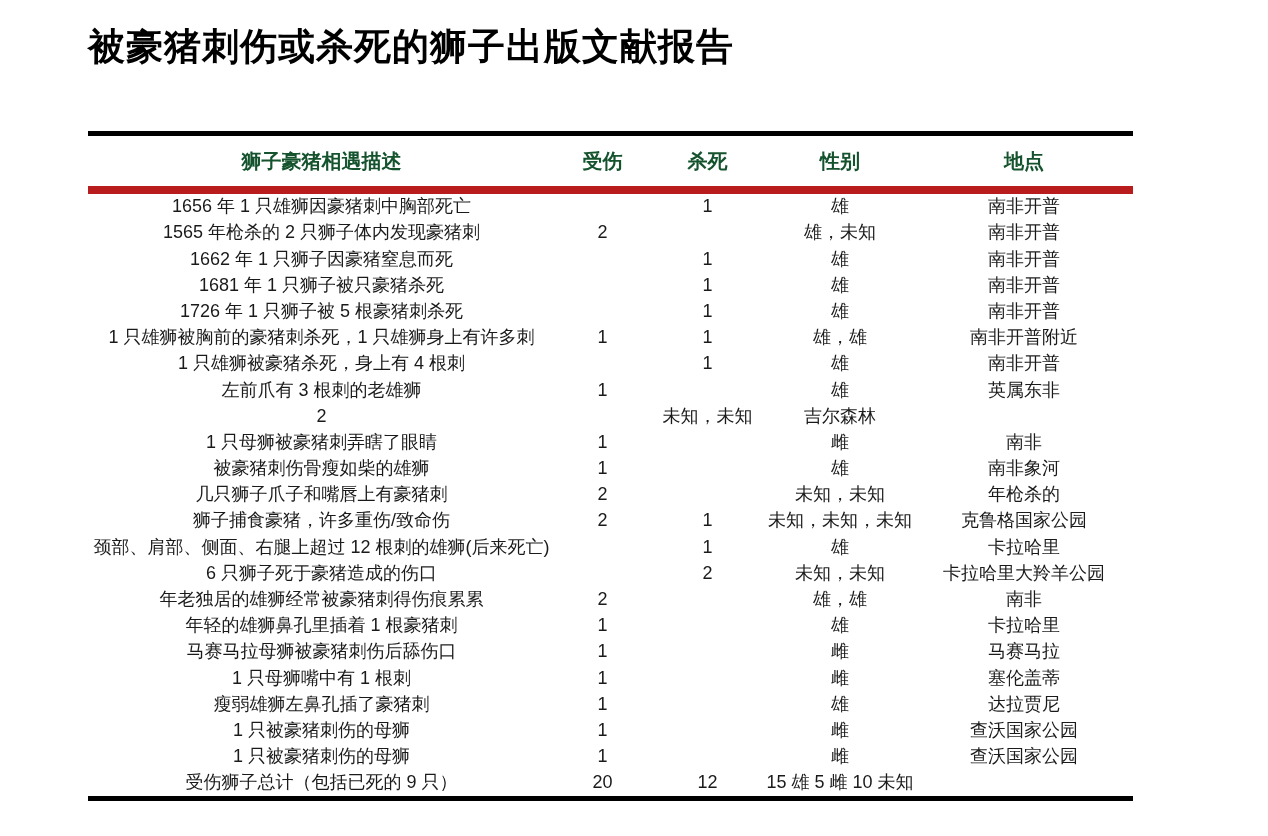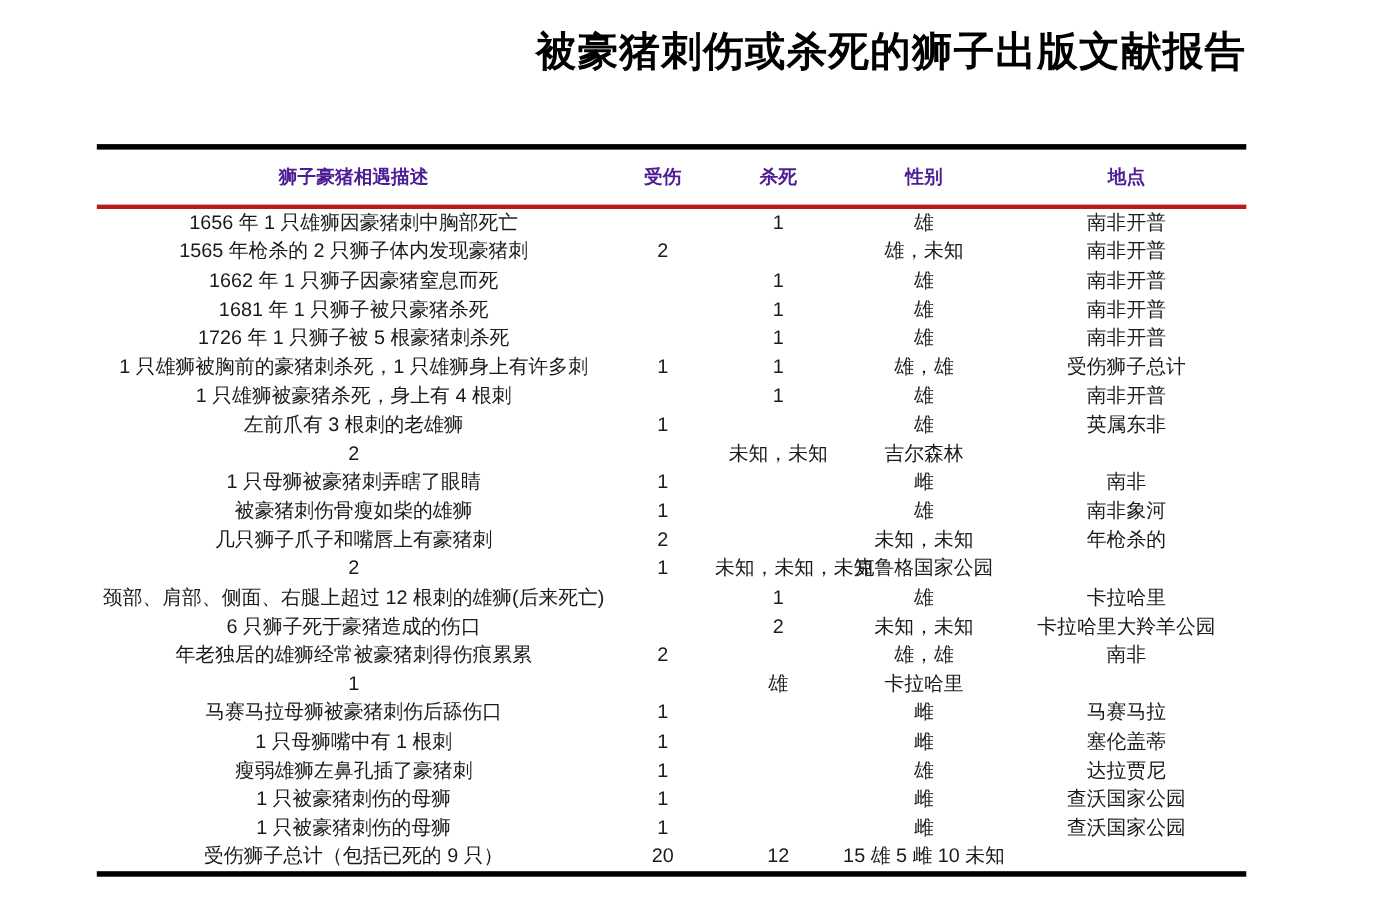--- a/index.html
+++ b/index.html
@@ -15,21 +15,21 @@
     height: 836px;
     background: #ffffff;
     overflow: hidden;
   }
   .title {
     position: absolute;
     left: 88px;
     top: 22px;
     width: 1045px;
     margin: 0;
-    text-align: right;
+    text-align: left;
     font-size: 37px;
     font-weight: bold;
     letter-spacing: 1px;
     font-family: "Liberation Serif", "DejaVu Serif", serif;
     color: #000000;
   }
   .report-table {
     position: absolute;
     left: 88px;
     top: 131px;
@@ -38,24 +38,24 @@
     border-bottom: 5px solid #000000;
     box-sizing: border-box;
   }
   .grid-row {
     display: grid;
     grid-template-columns: 467px 95px 115px 150px 218px;
   }
   .header-row {
     height: 50px;
     align-items: center;
-    border-bottom: 4px solid #b91c1c;
-    font-size: 17px;
+    border-bottom: 8px solid #b91c1c;
+    font-size: 20px;
     font-weight: bold;
-    color: #4c1d95;
+    color: #14532d;
   }
   .data-row {
     height: 26.2px;
     align-items: center;
     font-size: 18px;
   }
   .cell {
     text-align: center;
     white-space: nowrap;
     overflow: visible;
@@ -113,21 +113,21 @@
           <div class="cell"></div>
           <div class="cell">1</div>
           <div class="cell">雄</div>
           <div class="cell">南非开普</div>
         </div>
         <div class="grid-row data-row">
           <div class="cell">1 只雄狮被胸前的豪猪刺杀死，1 只雄狮身上有许多刺</div>
           <div class="cell">1</div>
           <div class="cell">1</div>
           <div class="cell">雄，雄</div>
-          <div class="cell">受伤狮子总计</div>
+          <div class="cell">南非开普附近</div>
         </div>
         <div class="grid-row data-row">
           <div class="cell">1 只雄狮被豪猪杀死，身上有 4 根刺</div>
           <div class="cell"></div>
           <div class="cell">1</div>
           <div class="cell">雄</div>
           <div class="cell">南非开普</div>
         </div>
         <div class="grid-row data-row">
           <div class="cell">左前爪有 3 根刺的老雄狮</div>
@@ -157,20 +157,21 @@
           <div class="cell">南非象河</div>
         </div>
         <div class="grid-row data-row">
           <div class="cell">几只狮子爪子和嘴唇上有豪猪刺</div>
           <div class="cell">2</div>
           <div class="cell"></div>
           <div class="cell">未知，未知</div>
           <div class="cell">年枪杀的</div>
         </div>
         <div class="grid-row data-row">
+          <div class="cell">狮子捕食豪猪，许多重伤/致命伤</div>
           <div class="cell">2</div>
           <div class="cell">1</div>
           <div class="cell">未知，未知，未知</div>
           <div class="cell">克鲁格国家公园</div>
         </div>
         <div class="grid-row data-row">
           <div class="cell">颈部、肩部、侧面、右腿上超过 12 根刺的雄狮(后来死亡)</div>
           <div class="cell"></div>
           <div class="cell">1</div>
           <div class="cell">雄</div>
@@ -184,20 +185,21 @@
           <div class="cell">卡拉哈里大羚羊公园</div>
         </div>
         <div class="grid-row data-row">
           <div class="cell">年老独居的雄狮经常被豪猪刺得伤痕累累</div>
           <div class="cell">2</div>
           <div class="cell"></div>
           <div class="cell">雄，雄</div>
           <div class="cell">南非</div>
         </div>
         <div class="grid-row data-row">
+          <div class="cell">年轻的雄狮鼻孔里插着 1 根豪猪刺</div>
           <div class="cell">1</div>
           <div class="cell"></div>
           <div class="cell">雄</div>
           <div class="cell">卡拉哈里</div>
         </div>
         <div class="grid-row data-row">
           <div class="cell">马赛马拉母狮被豪猪刺伤后舔伤口</div>
           <div class="cell">1</div>
           <div class="cell"></div>
           <div class="cell">雌</div>

